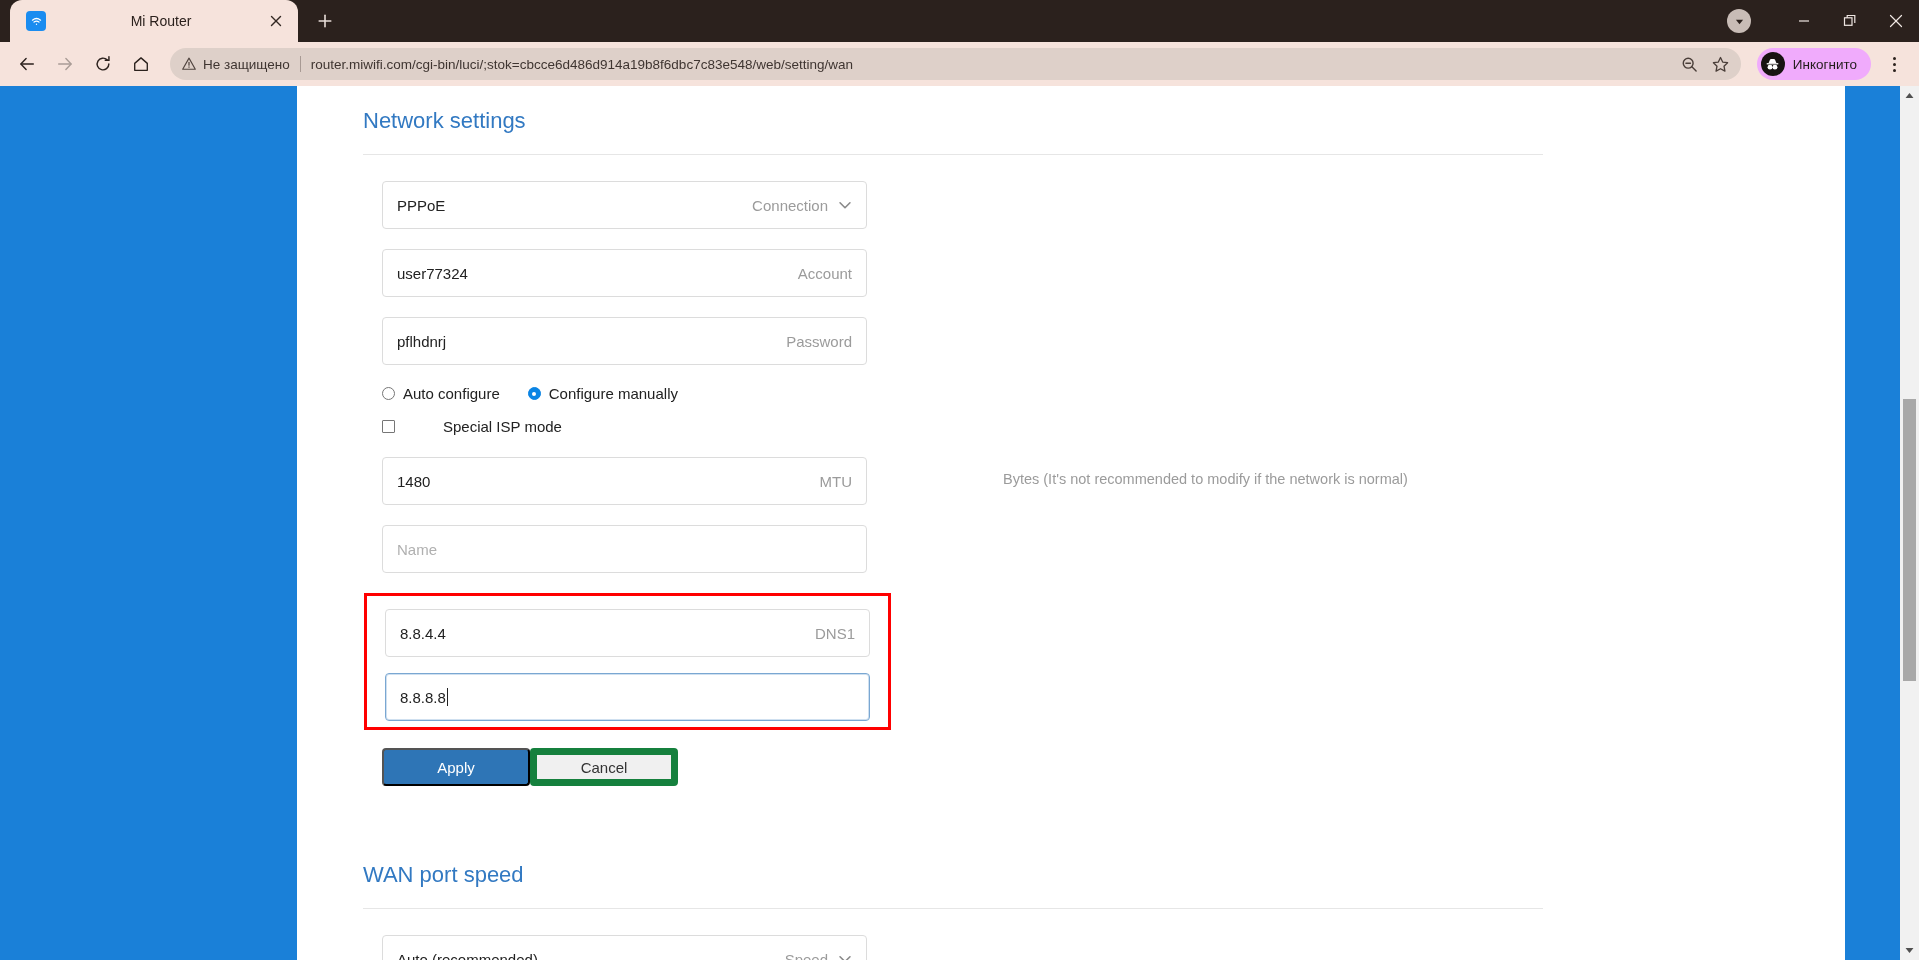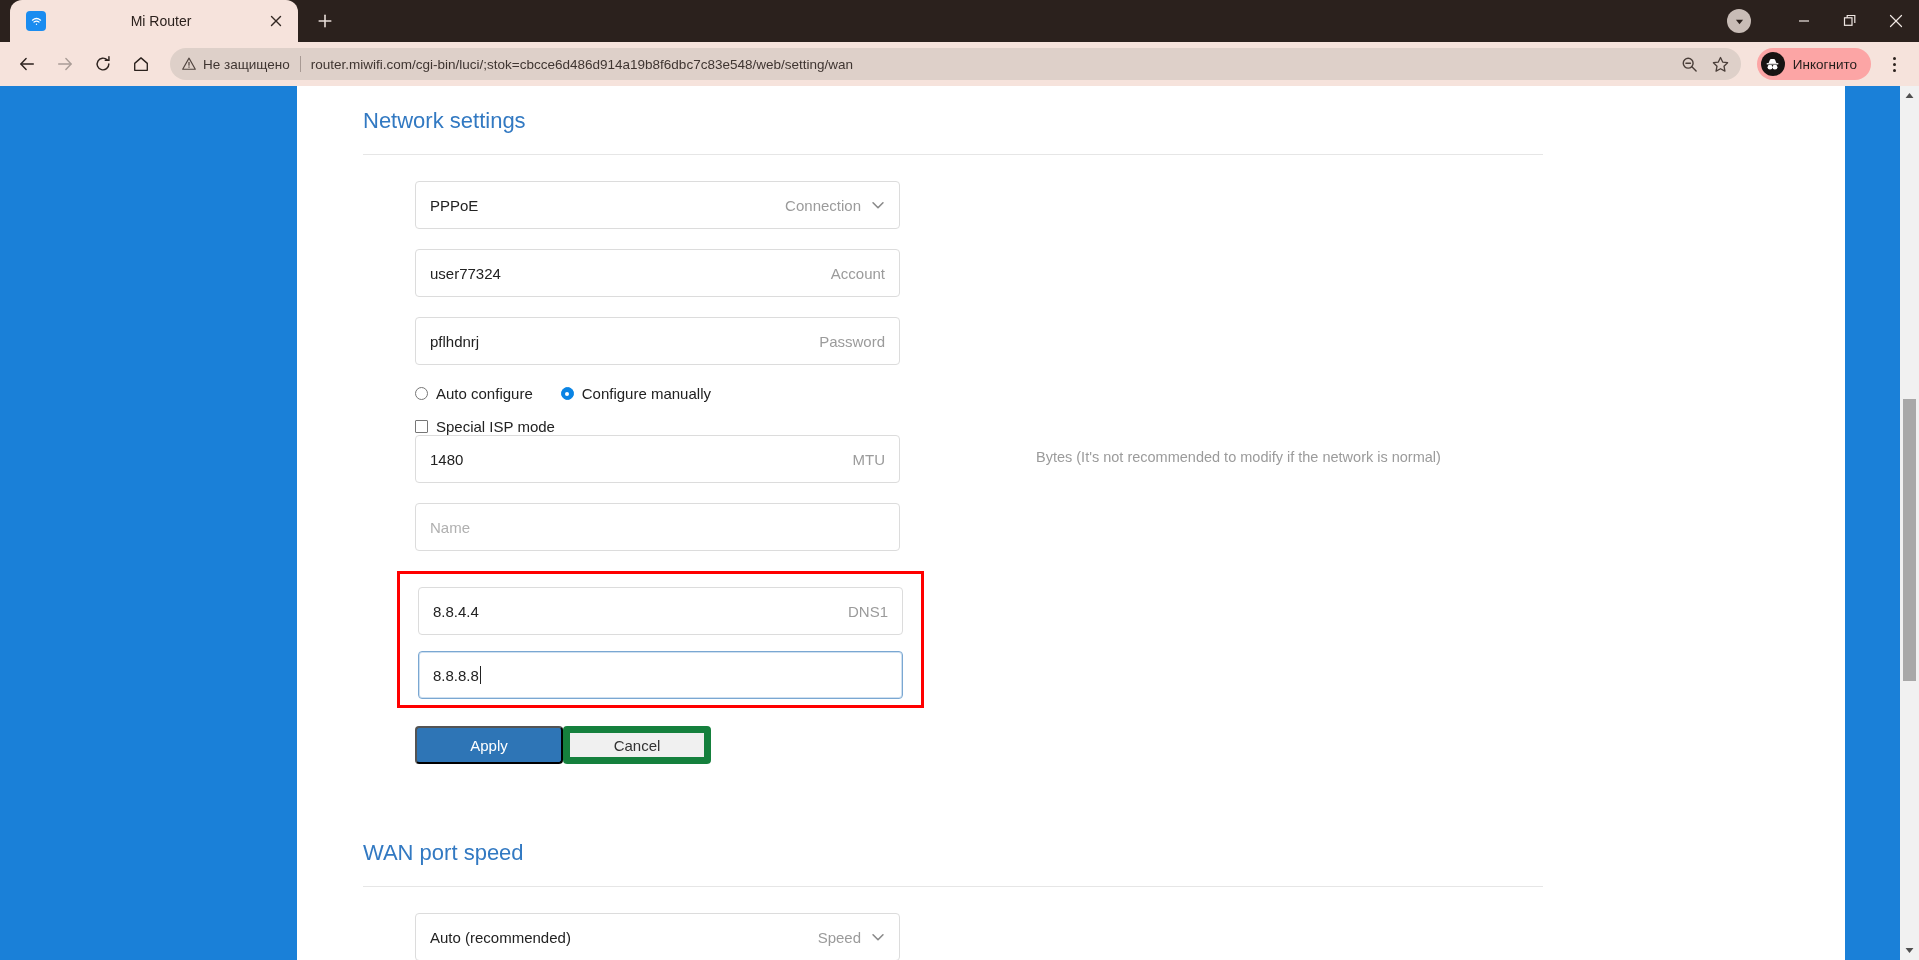--- a/index.html
+++ b/index.html
@@ -75,21 +75,21 @@
   .omni-warn-icon { color: #50443f; font-size: 13px; margin-right: 7px; display:flex; }
   .omni-warn-text { font-size: 13.5px; color: #3f3531; white-space: nowrap; }
   .omni-sep { width: 1px; height: 16px; background: #a89a94; margin: 0 10px; }
   .omni-url {
     font-size: 13.5px; color: #3f3531; white-space: nowrap;
     overflow: hidden; text-overflow: ellipsis;
   }
   .omni-right { margin-left: auto; display: flex; align-items: center; gap: 14px; padding-left:10px;}
   .omni-icon { color: #4a3e39; display: flex; }
   .profile-pill {
-    height: 32px; border-radius: 16px; background: #fca5a5;
+    height: 32px; border-radius: 16px; background: #f0abfc;
     display: flex; align-items: center; padding: 0 14px 0 4px; margin-left: 8px;
     gap: 8px;
   }
   .profile-avatar {
     width: 24px; height: 24px; border-radius: 50%; background: #171312;
     display: flex; align-items: center; justify-content: center;
   }
   .profile-label { font-size: 13.5px; color: #231d1b; white-space: nowrap; }
   .menu-dots {
     width: 30px; display: flex; flex-direction: column; align-items: center;
@@ -112,21 +112,21 @@
     position: absolute; left: 297px; top: 0; width: 1548px; bottom: 0;
     background: #ffffff;
   }
 
   .section-title {
     font-size: 22px; color: #3279c2; font-weight: normal;
     padding: 22px 0 0 66px;
   }
   .divider { height: 1px; background: #e6e6e6; margin: 20px 0 0 66px; width: 1180px; }
 
-  .form { padding-left: 118px; padding-top: 26px; }
+  .form { padding-left: 85px; padding-top: 26px; }
 
   .field {
     position: relative; width: 485px; height: 48px;
     border: 1px solid #dcdcdc; border-radius: 4px; background: #fff;
     margin-bottom: 20px; display: flex; align-items: center;
   }
   .field.focused { border-color: #7aa7d2; box-shadow: 0 0 0 1px #cfe0f0 inset; }
   .field-value {
     font-size: 15px; color: #222; padding-left: 14px; white-space: nowrap;
   }
@@ -154,21 +154,21 @@
   .choice + .choice { margin-left: 28px; }
   .radio {
     width: 13px; height: 13px; border-radius: 50%; border: 1px solid #767676;
     background: #fff; margin-right: 8px; flex: 0 0 auto; position: relative;
   }
   .radio.checked { border-color: #0a84e4; background: #0a84e4; }
   .radio.checked::after {
     content: ""; position: absolute; left: 3.5px; top: 3.5px;
     width: 4px; height: 4px; border-radius: 50%; background: #fff;
   }
-  .checkbox-row { display: flex; align-items: center; font-size: 15px; color:#222;}
+  .checkbox-row { display: flex; align-items: center; margin-bottom: 22px; font-size: 15px; color:#222;gap:40px;}
   .checkbox {
     width: 13px; height: 13px; border: 1px solid #767676; background: #fff;
     margin-right: 8px; flex: 0 0 auto; border-radius: 1px;
   }
 
   .dns-group {
     position: relative; width: 527px; padding: 13px 0 6px 18px;
     border: 3px solid #ff0000; margin-left: -18px; margin-bottom: 18px;
   }
   .dns-group .field { margin-bottom: 16px; }

